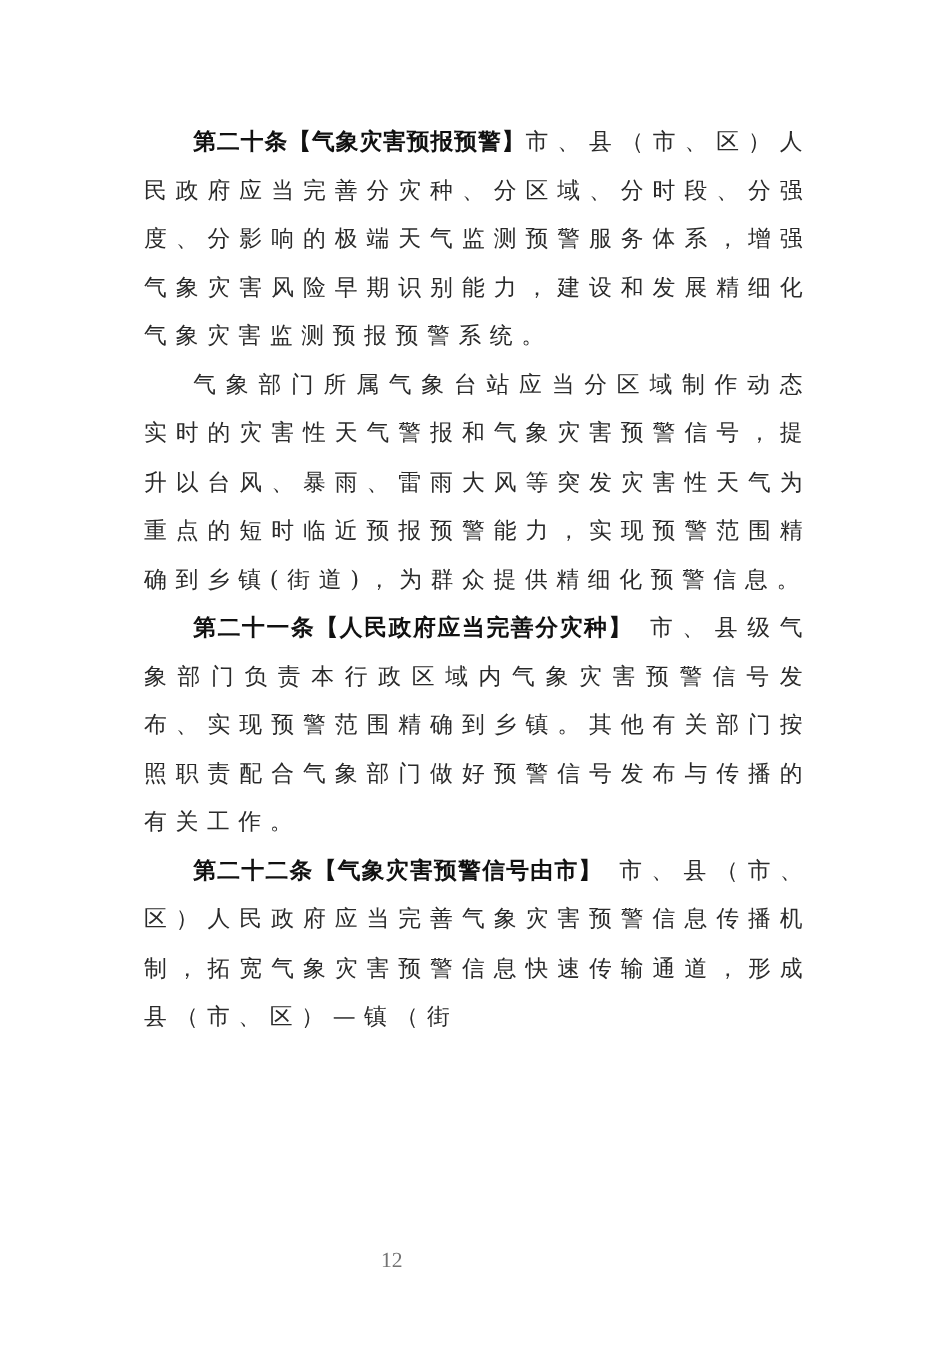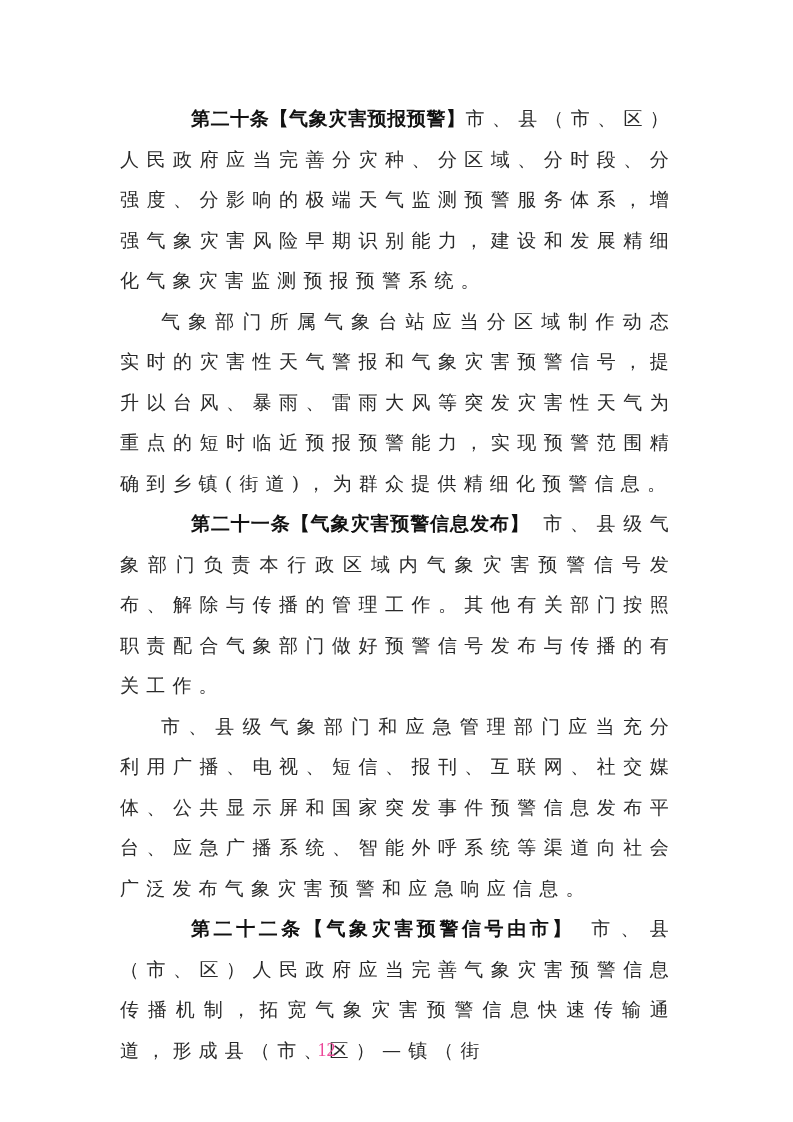--- a/index.html
+++ b/index.html
@@ -30,37 +30,35 @@
       text-align: justify;
       text-align-last: left;
       word-break: break-all;
       white-space: normal;
     }
     .para .heading {
       font-family: "DejaVu Sans", "Liberation Sans", sans-serif;
       font-weight: bold;
       letter-spacing: 0.5px;
       color: #111111;
-      margin-left: 30px;
     }
     .page-number {
       position: absolute;
       left: 0;
       width: 653px;
       top: 1040px;
       text-align: center;
       font-family: "Liberation Serif", "DejaVu Serif", serif;
       font-size: 18px;
-      color: #ec4899;
+      color: #737373;
     }
   </style>
 </head>
 <body>
 
 <div class="page">
   <p class="para"><span class="heading">第二十条【气象灾害预报预警】</span><span>市、县（市、区）人民政府应当完善分灾种、分区域、分时段、分强度、分影响的极端天气监测预警服务体系，增强气象灾害风险早期识别能力，建设和发展精细化气象灾害监测预报预警系统。</span></p>
   <p class="para"><span>气象部门所属气象台站应当分区域制作动态实时的灾害性天气警报和气象灾害预警信号，提升以台风、暴雨、雷雨大风等突发灾害性天气为重点的短时临近预报预警能力，实现预警范围精确到乡镇(街道)，为群众提供精细化预警信息。</span></p>
-  <p class="para"><span class="heading">第二十一条【气象灾害预警信息发布】</span><span> 市、县级气象部门负责本行政区域内气象灾害预警信号发布、解除与传播的管理工作。其他有关部门按照职责配合气象部门做好预警信号发布与传播的有关工作。</span></p>
-  <p class="para"><span>市、县级气象部门和应急管理部门应当充分利用广播、电视、短信、报刊、互联网、社交媒体、公共显示屏和国家突发事件预警信息发布平台、应急广播系统、智能外呼系统等渠道向社会广泛发布气象灾害预警和应急响应信息。</span></p>
+  <p class="para"><span class="heading">第二十一条【人民政府应当完善分灾种】</span><span> 市、县级气象部门负责本行政区域内气象灾害预警信号发布、实现预警范围精确到乡镇。其他有关部门按照职责配合气象部门做好预警信号发布与传播的有关工作。</span></p>
   <p class="para"><span class="heading">第二十二条【气象灾害预警信号由市】</span><span> 市、县（市、区）人民政府应当完善气象灾害预警信息传播机制，拓宽气象灾害预警信息快速传输通道，形成县（市、区）—镇（街</span></p>
 </div>
 
 <div class="page-number">12</div>
 
 </body></html>

